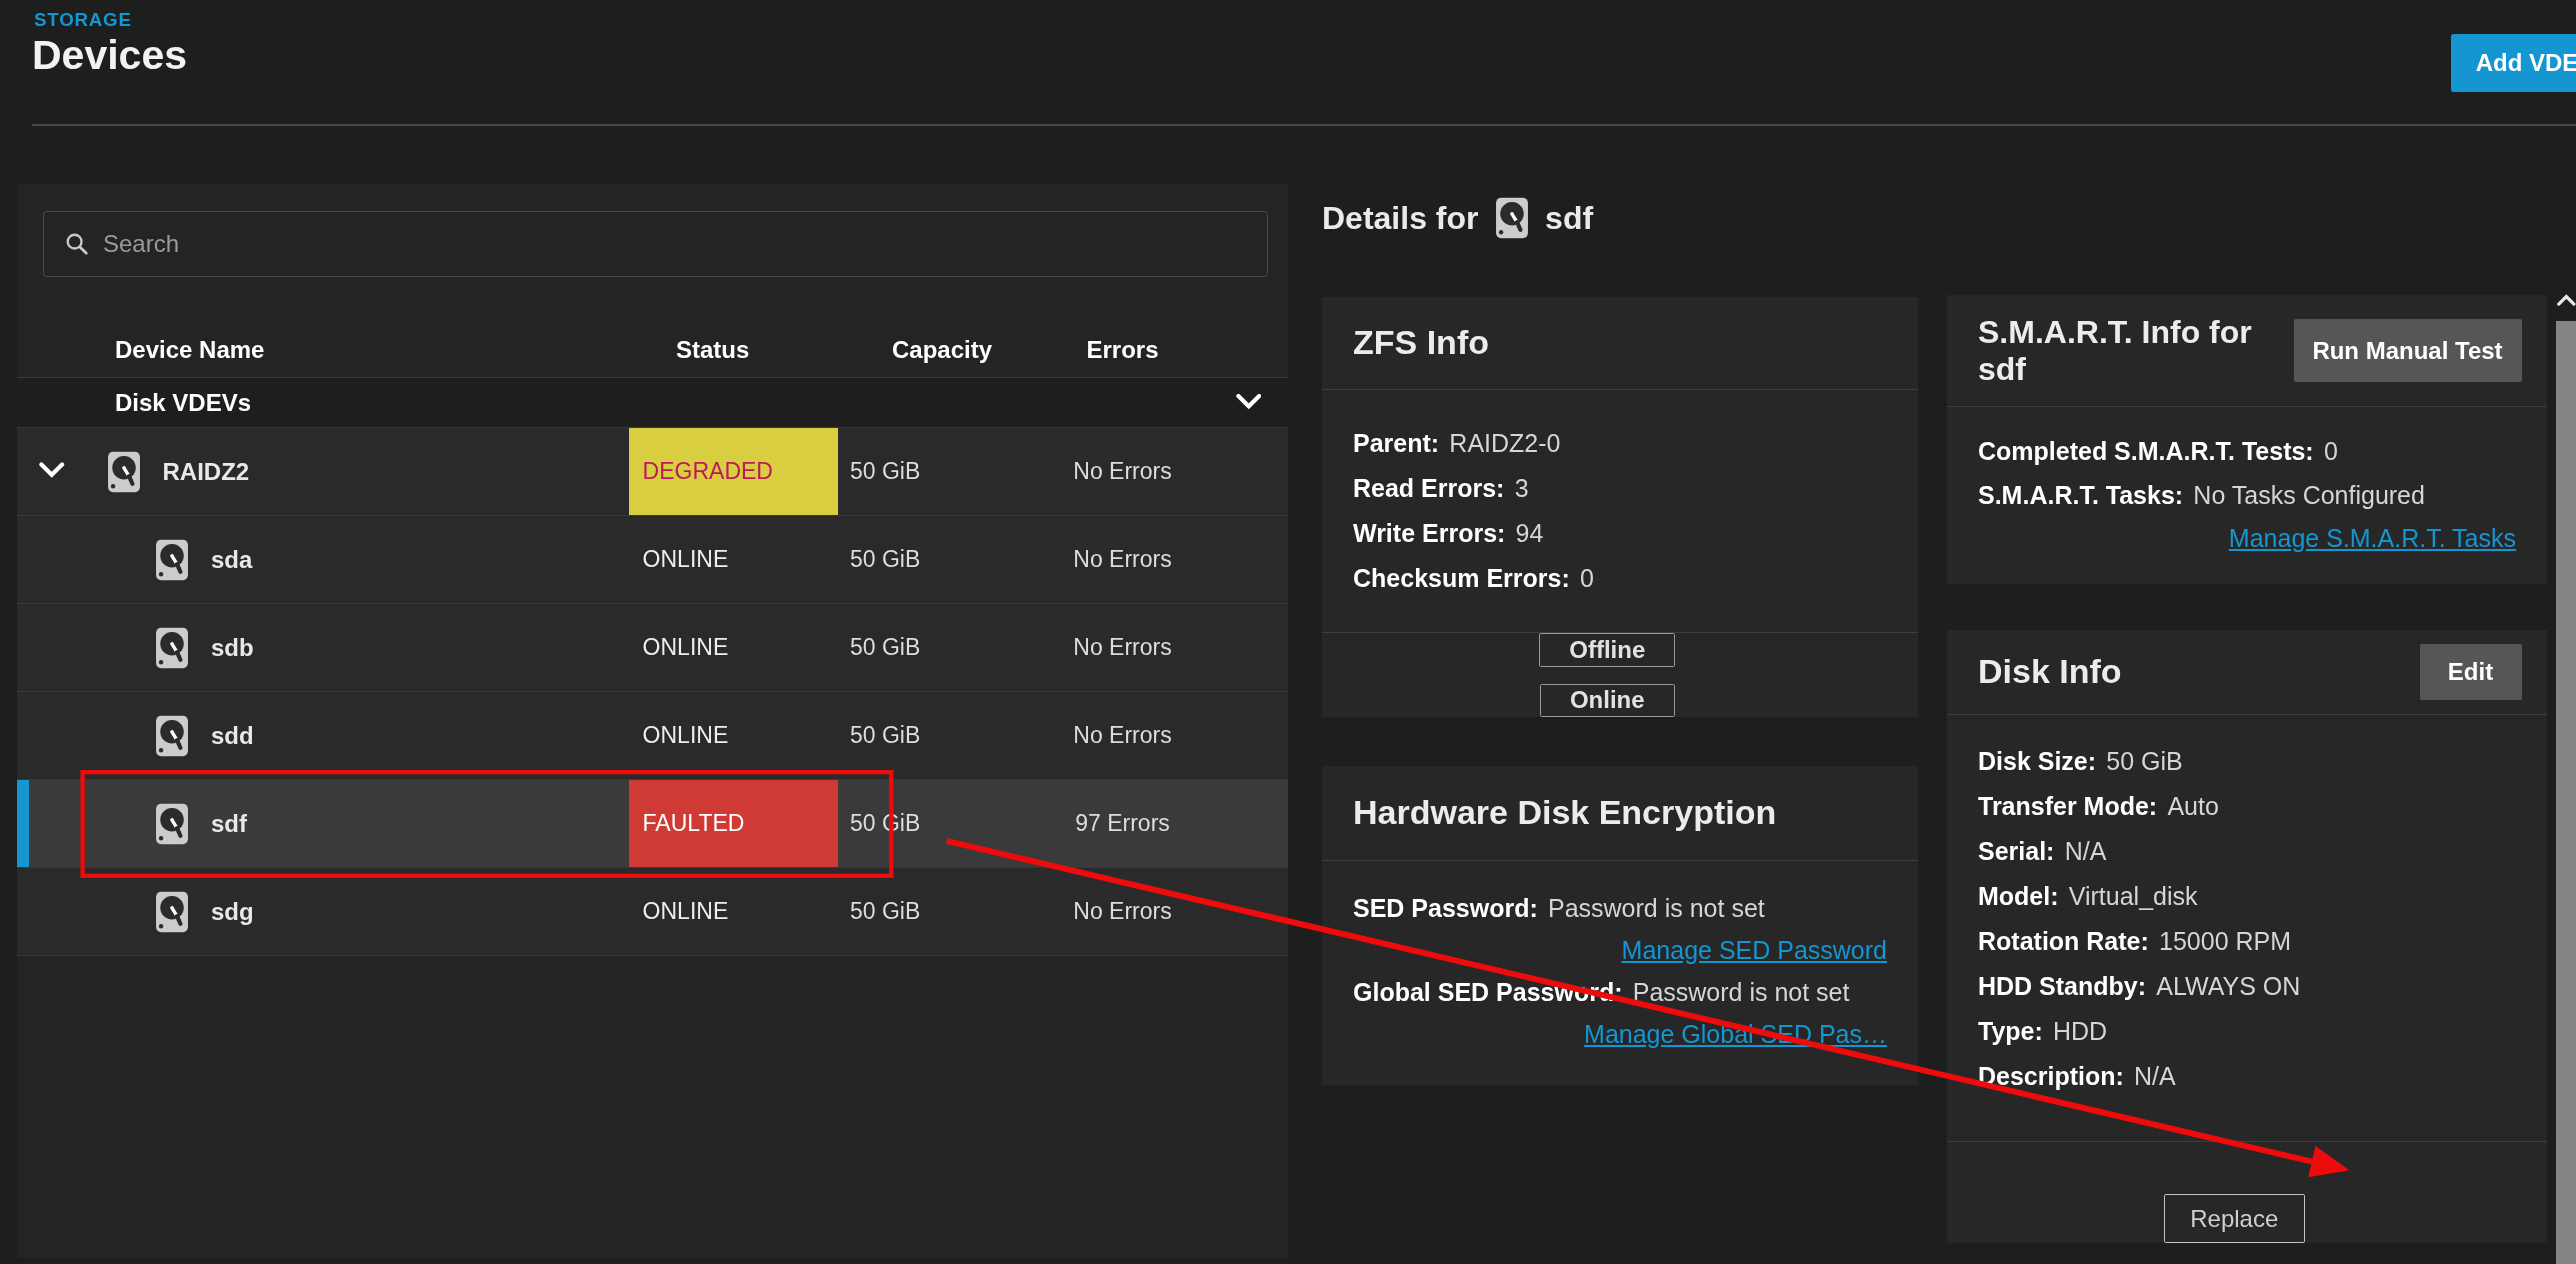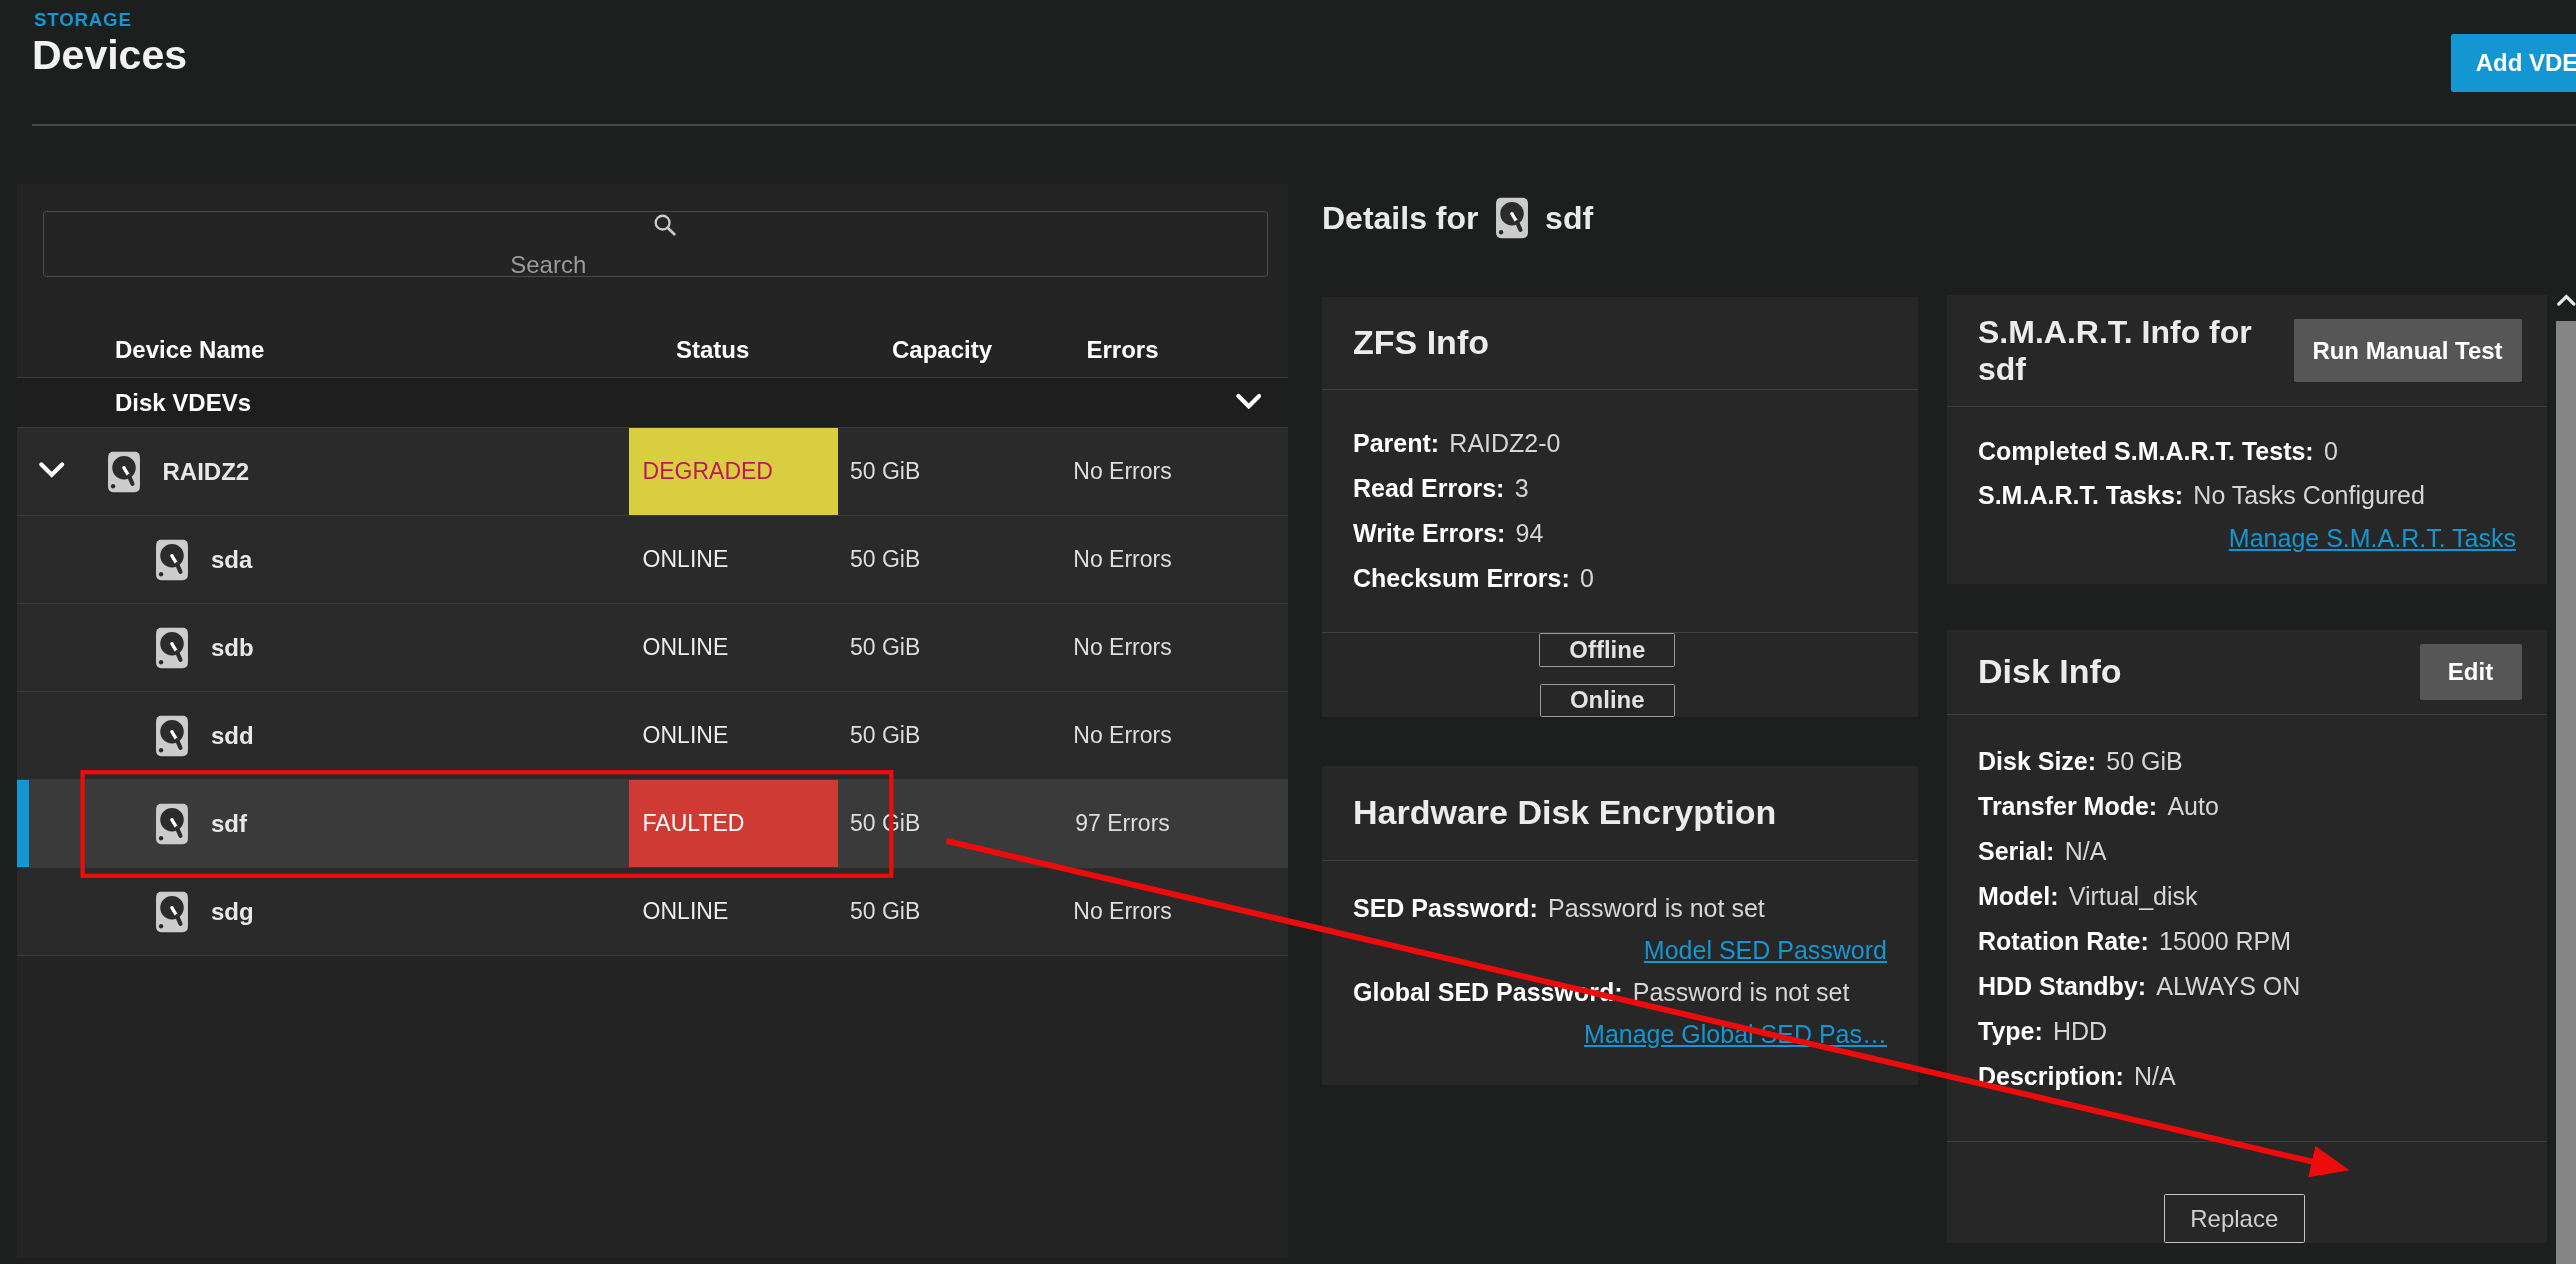--- a/index.html
+++ b/index.html
@@ -31,21 +31,21 @@
   .page-title{position:absolute;left:32px;top:32px;font-size:41px;font-weight:bold;color:#f2f2f2;}
   .add-vdev-btn{position:absolute;left:2403px;top:34px;width:168px;height:58px;
     background:var(--accent);color:#fff;font-size:24px;font-weight:bold;border:none;
     display:flex;align-items:center;justify-content:center;border-radius:2.5px;cursor:pointer;margin-left:48px;}
   .top-divider{position:absolute;left:32px;top:124px;width:2544px;height:1.7px;background:#474747;}
 
   
   .devices-panel{position:absolute;left:17px;top:184px;width:1271px;height:1074px;background:var(--panel-bg);}
   .search-wrap{position:absolute;left:25.5px;top:27px;width:1225px;height:66px;
     border:0.8px solid #4b4b4b;border-radius:3.4px;display:flex;align-items:center;
-    padding-left:20.4px;gap:13.6px;background:transparent;flex-direction:column;}
+    padding-left:20.4px;gap:13.6px;background:transparent;}
   .search-wrap svg{flex:none;}
   .search-input{flex:1;height:100%;background:transparent;border:none;outline:none;
     color:#e5e5e5;font-size:24px;font-family:"Liberation Sans",sans-serif;}
   .search-input::placeholder{color:#9a9a9a;}
 
   .dev-table{position:absolute;left:0;right:0;top:139px;}
   .tgrid{display:grid;grid-template-columns:612px 209px 187px 195px 1fr;align-items:center;}
   .thead{height:54px;font-weight:bold;font-size:24px;color:#fff;}
   .th-name{padding-left:98px;}
   .th-status{padding-left:47px;}
@@ -301,21 +301,21 @@
 
 <div class="card" id="enc-card">
   <div class="card-head">
     <div class="card-title">Hardware Disk Encryption</div>
   </div>
   <div class="card-body">
     <div class="kv">
         <span class="k">SED Password:</span>
         <span class="v">Password is not set</span>
       </div>
-    <div class="linkline"><a class="tn-link">Model SED Password</a></div>
+    <div class="linkline"><a class="tn-link">Manage SED Password</a></div>
     <div class="kv">
         <span class="k">Global SED Password:</span>
         <span class="v">Password is not set</span>
       </div>
     <div class="linkline"><a class="tn-link">Manage Global SED Pas…</a></div>
   </div>
 </div>
 
 <div class="card" id="smart-card">
   <div class="card-head">

